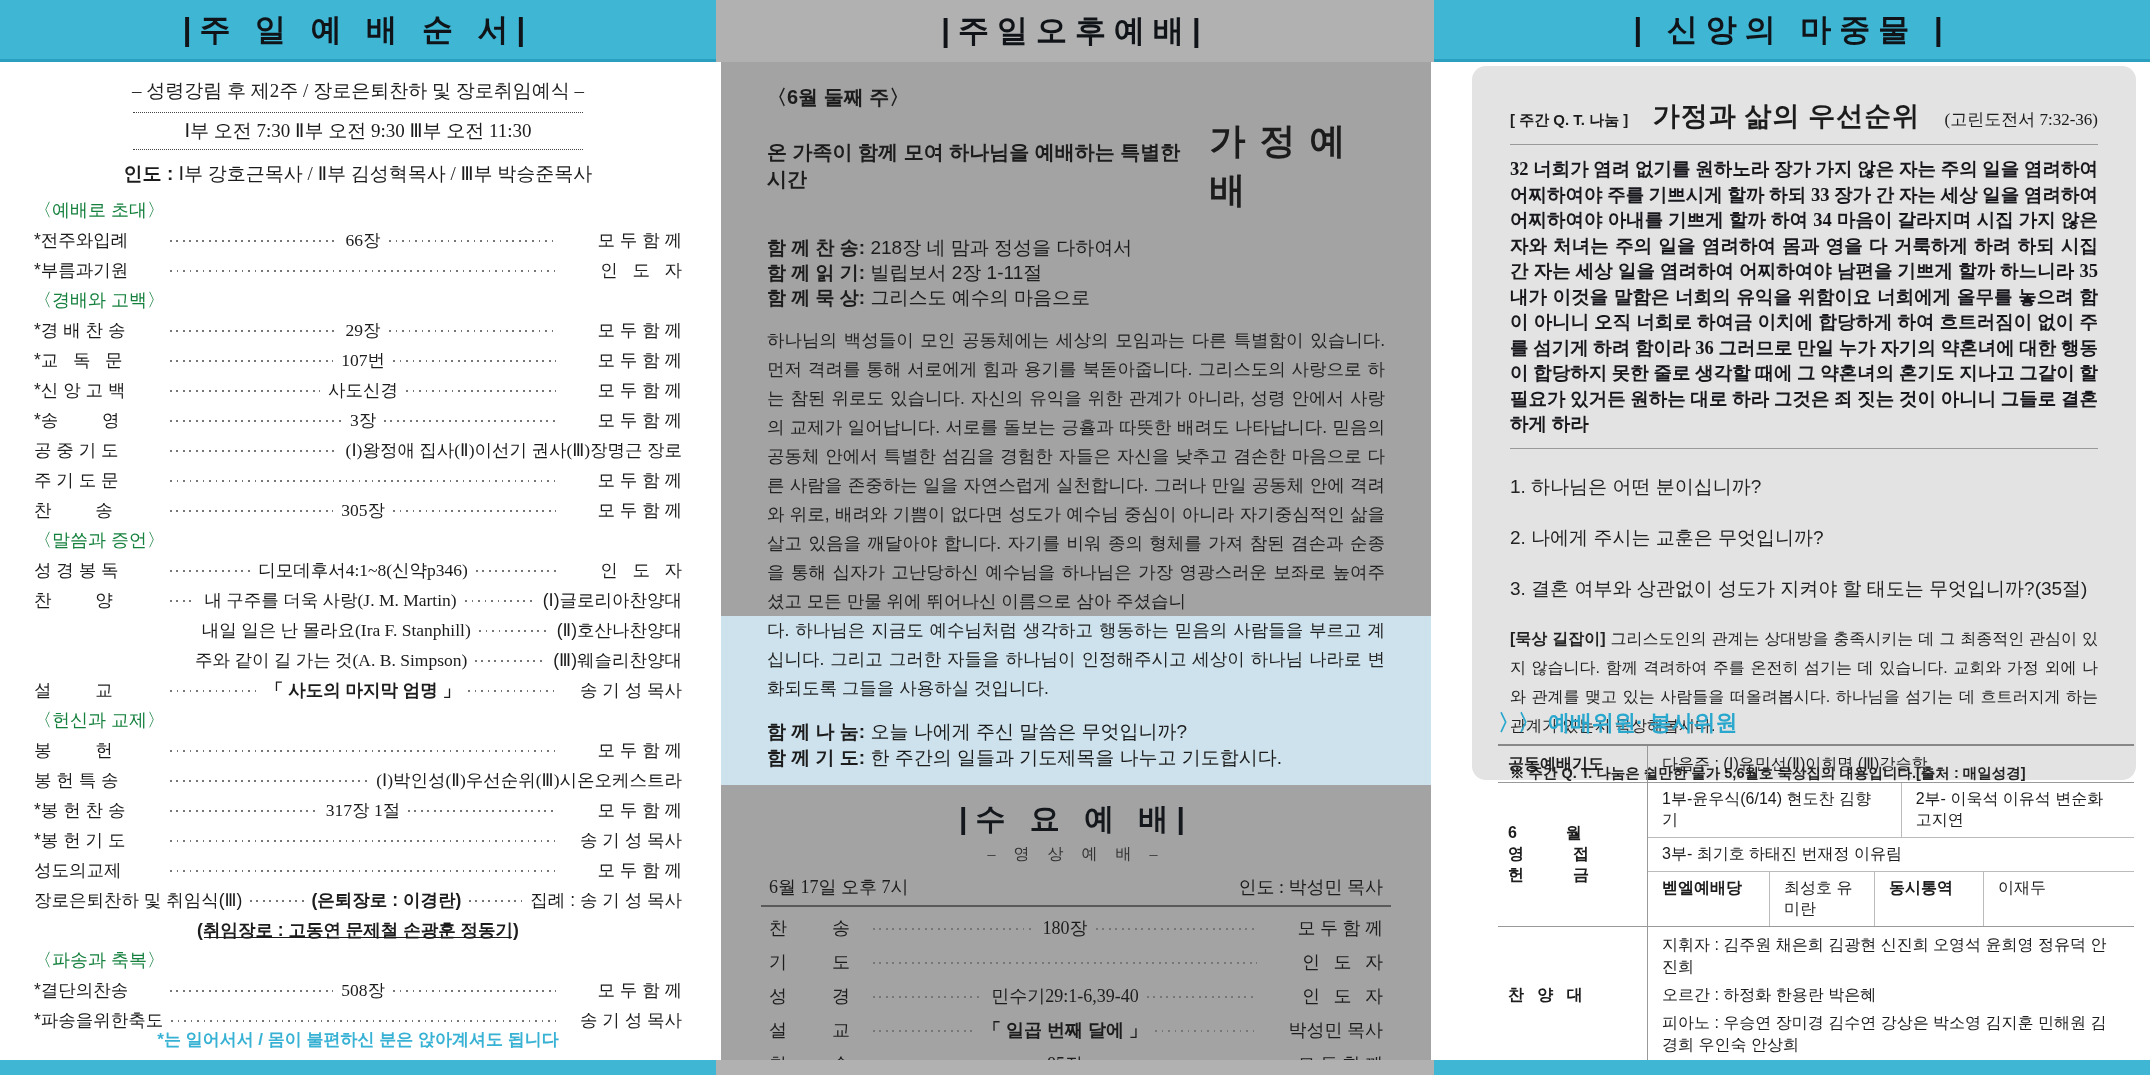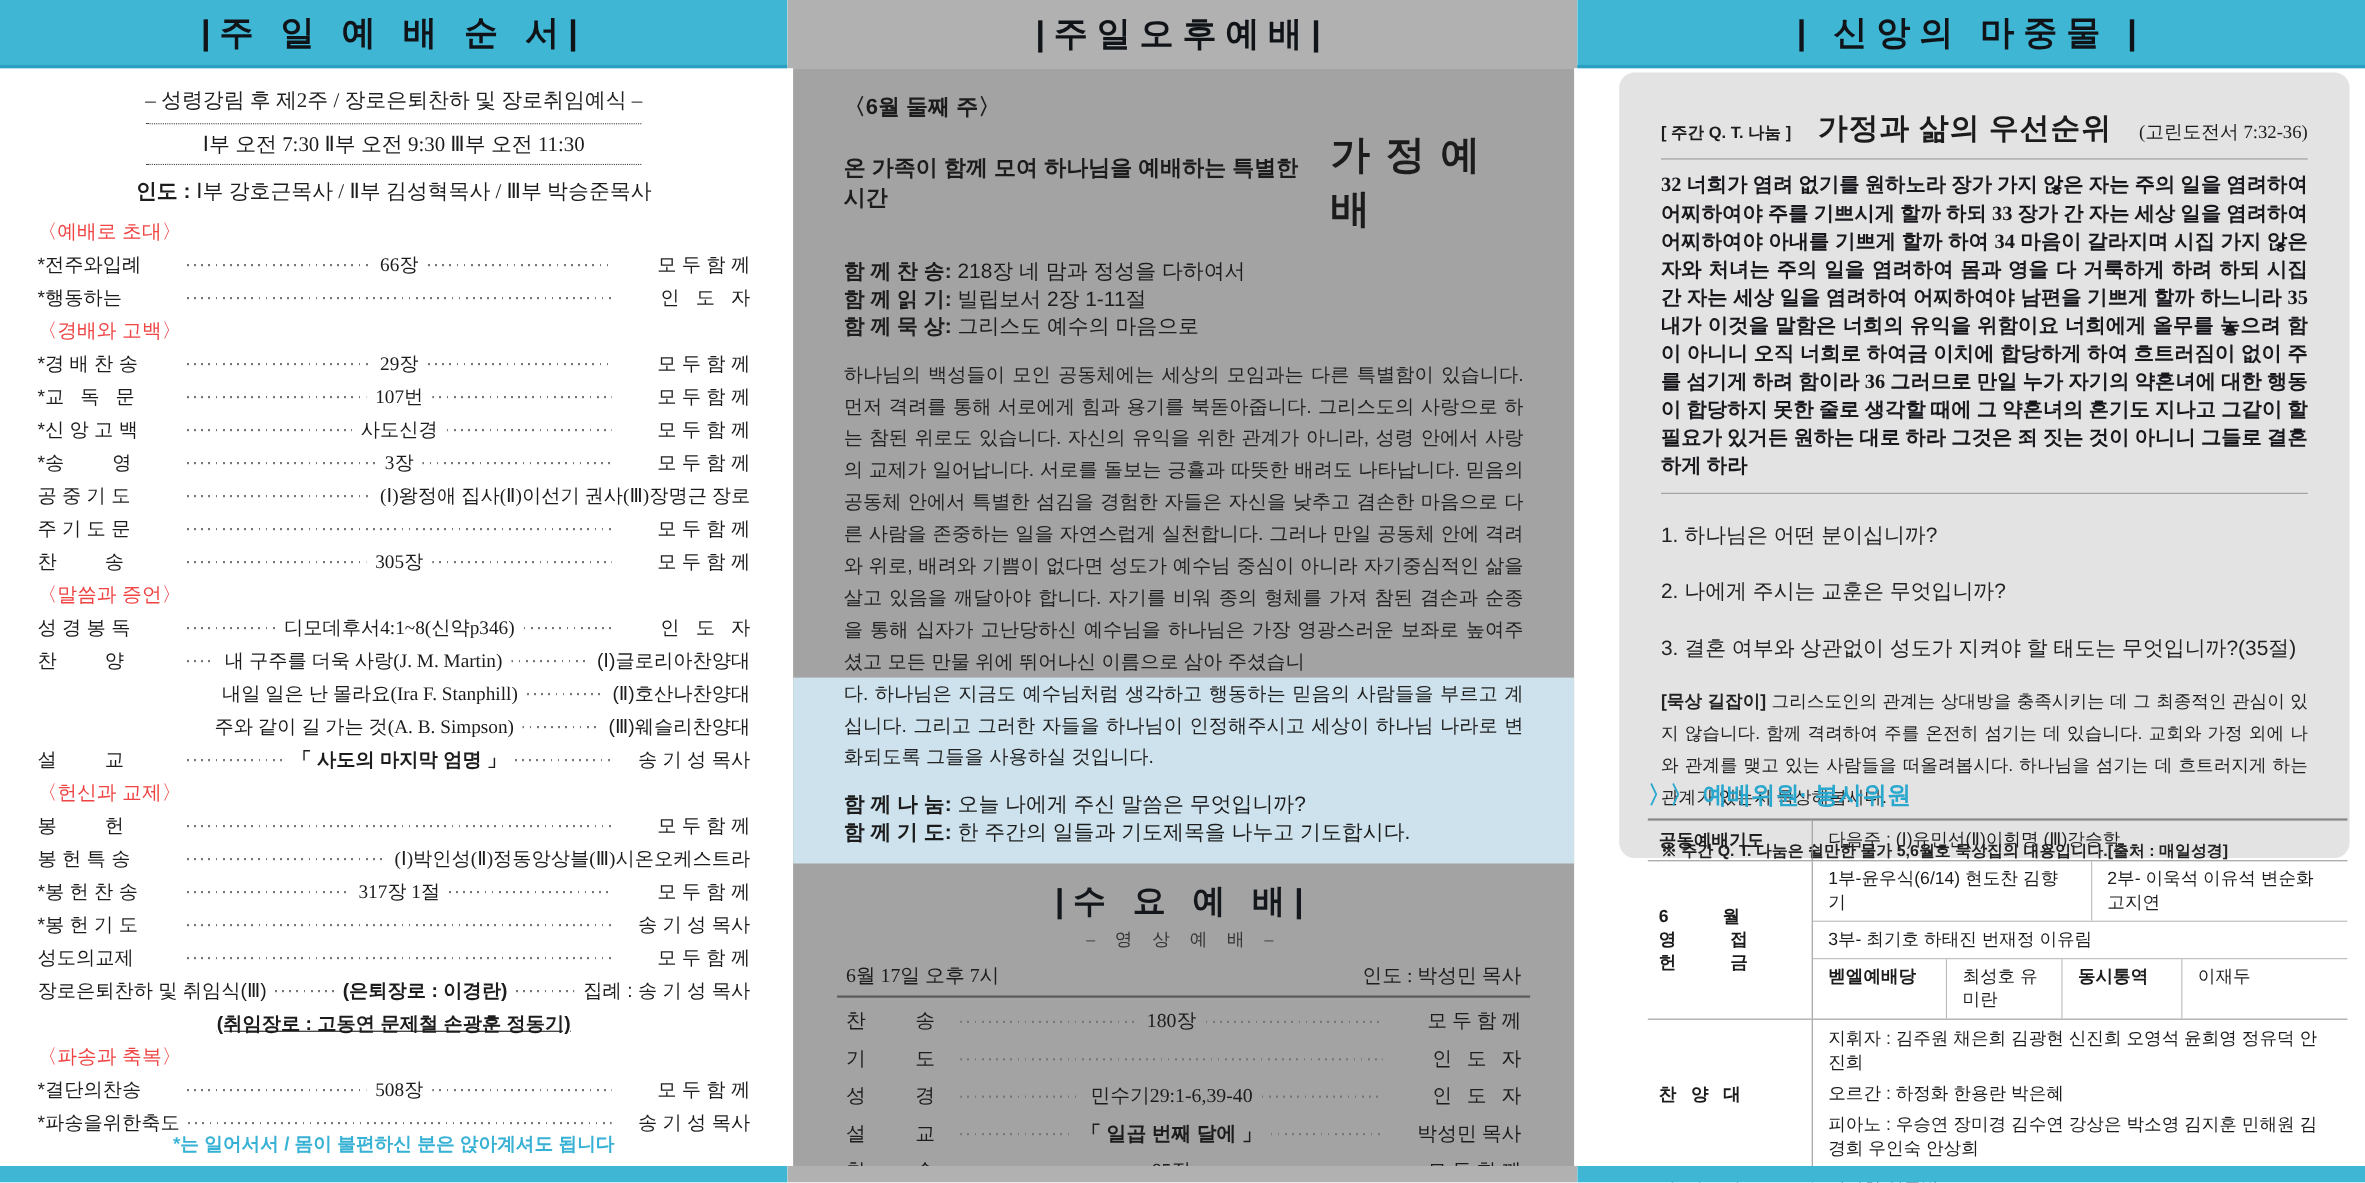--- a/index.html
+++ b/index.html
@@ -34,21 +34,21 @@
   }
   .l-times {
     width: 450px; margin: 8px auto 0; text-align: center;
     border-top: 1px dotted #444; border-bottom: 1px dotted #444;
     padding: 5px 0; font-family: "Liberation Serif", serif; font-size: 19px;
   }
   .l-leader { text-align: center; font-size: 19px; margin-top: 11px; font-family: "Liberation Serif", serif; }
   .l-leader b { font-family: Liberation Sans, sans-serif; }
   .order { padding: 8px 34px 0; }
   .row { display: flex; align-items: center; height: 30px; font-size: 17.5px; }
-  .sec { height: 30px; display: flex; align-items: center; font-size: 18px; color: #ef4444; }
+  .sec { height: 30px; display: flex; align-items: center; font-size: 18px; color: #15803d; }
   .lab { white-space: pre; min-width: 128px; flex-shrink: 0; }
   .dots { flex: 1 1 auto; height: 2px; margin: 2px 8px 0;
           background: repeating-linear-gradient(to right, #777 0 1.6px, transparent 1.6px 6.5px); }
   .dots-fix { flex: 0 0 70px; }
   .mid { font-family: "Liberation Serif", serif; white-space: pre; }
   .rt  { white-space: pre; min-width: 118px; text-align: right; flex-shrink: 0; }
   .row-center { justify-content: center; font-weight: bold; text-decoration: underline; }
   .row-cont { justify-content: flex-end; }
   .bold { font-weight: bold; font-family: "Liberation Sans", sans-serif; }
   .l-note {
@@ -130,21 +130,21 @@
     <div class="order">
       <div class="sec">〈예배로 초대〉</div>
       <div class="row">
           <span class="lab">*전주와입례</span>
           <span class="dots"></span>
           <span class="mid">66장</span>
           <span class="dots"></span>
           <span class="rt">모 두 함 께</span>
         </div>
       <div class="row">
-          <span class="lab">*행동하는</span>
+          <span class="lab">*부름과기원</span>
           <span class="dots"></span>
           <span class="rt">인   도   자</span>
         </div>
       <div class="sec">〈경배와 고백〉</div>
       <div class="row">
           <span class="lab">*경 배 찬 송</span>
           <span class="dots"></span>
           <span class="mid">29장</span>
           <span class="dots"></span>
           <span class="rt">모 두 함 께</span>
@@ -221,21 +221,21 @@
         </div>
       <div class="sec">〈헌신과 교제〉</div>
       <div class="row">
           <span class="lab">봉         헌</span>
           <span class="dots"></span>
           <span class="rt">모 두 함 께</span>
         </div>
       <div class="row">
           <span class="lab">봉 헌 특 송</span>
           <span class="dots"></span>
-          <span class="mid">(Ⅰ)박인성(Ⅱ)정동앙상블(Ⅲ)시온오케스트라</span>
+          <span class="mid">(Ⅰ)박인성(Ⅱ)우선순위(Ⅲ)시온오케스트라</span>
         </div>
       <div class="row">
           <span class="lab">*봉 헌 찬 송</span>
           <span class="dots"></span>
           <span class="mid">317장 1절</span>
           <span class="dots"></span>
           <span class="rt">모 두 함 께</span>
         </div>
       <div class="row">
           <span class="lab">*봉 헌 기 도</span>

